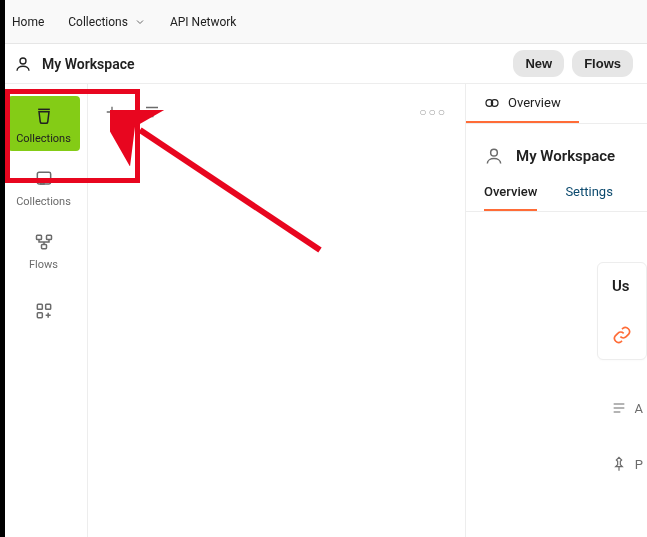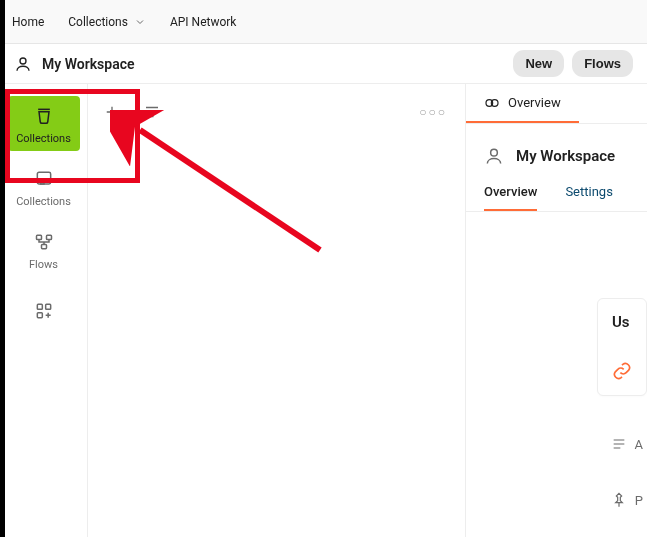--- a/index.html
+++ b/index.html
@@ -171,21 +171,20 @@
       border:1px solid #ededed;
       border-radius:6px;
       padding:14px 0 14px 14px;
       width: 50px;
       display:flex;
       flex-direction:column;
       gap: 30px;
       align-items:flex-start;
       overflow:hidden;
       box-shadow: 0 1px 2px rgba(0,0,0,0.02);
-      margin-top: 36px;
     }
     .card-title{font-weight:600;font-size:15px;white-space:nowrap;}
     .meta-row{
       display:flex;
       align-items:center;
       gap:8px;
       font-size:13px;
       color:#6b6b6b;
       padding-right:4px;
     }

